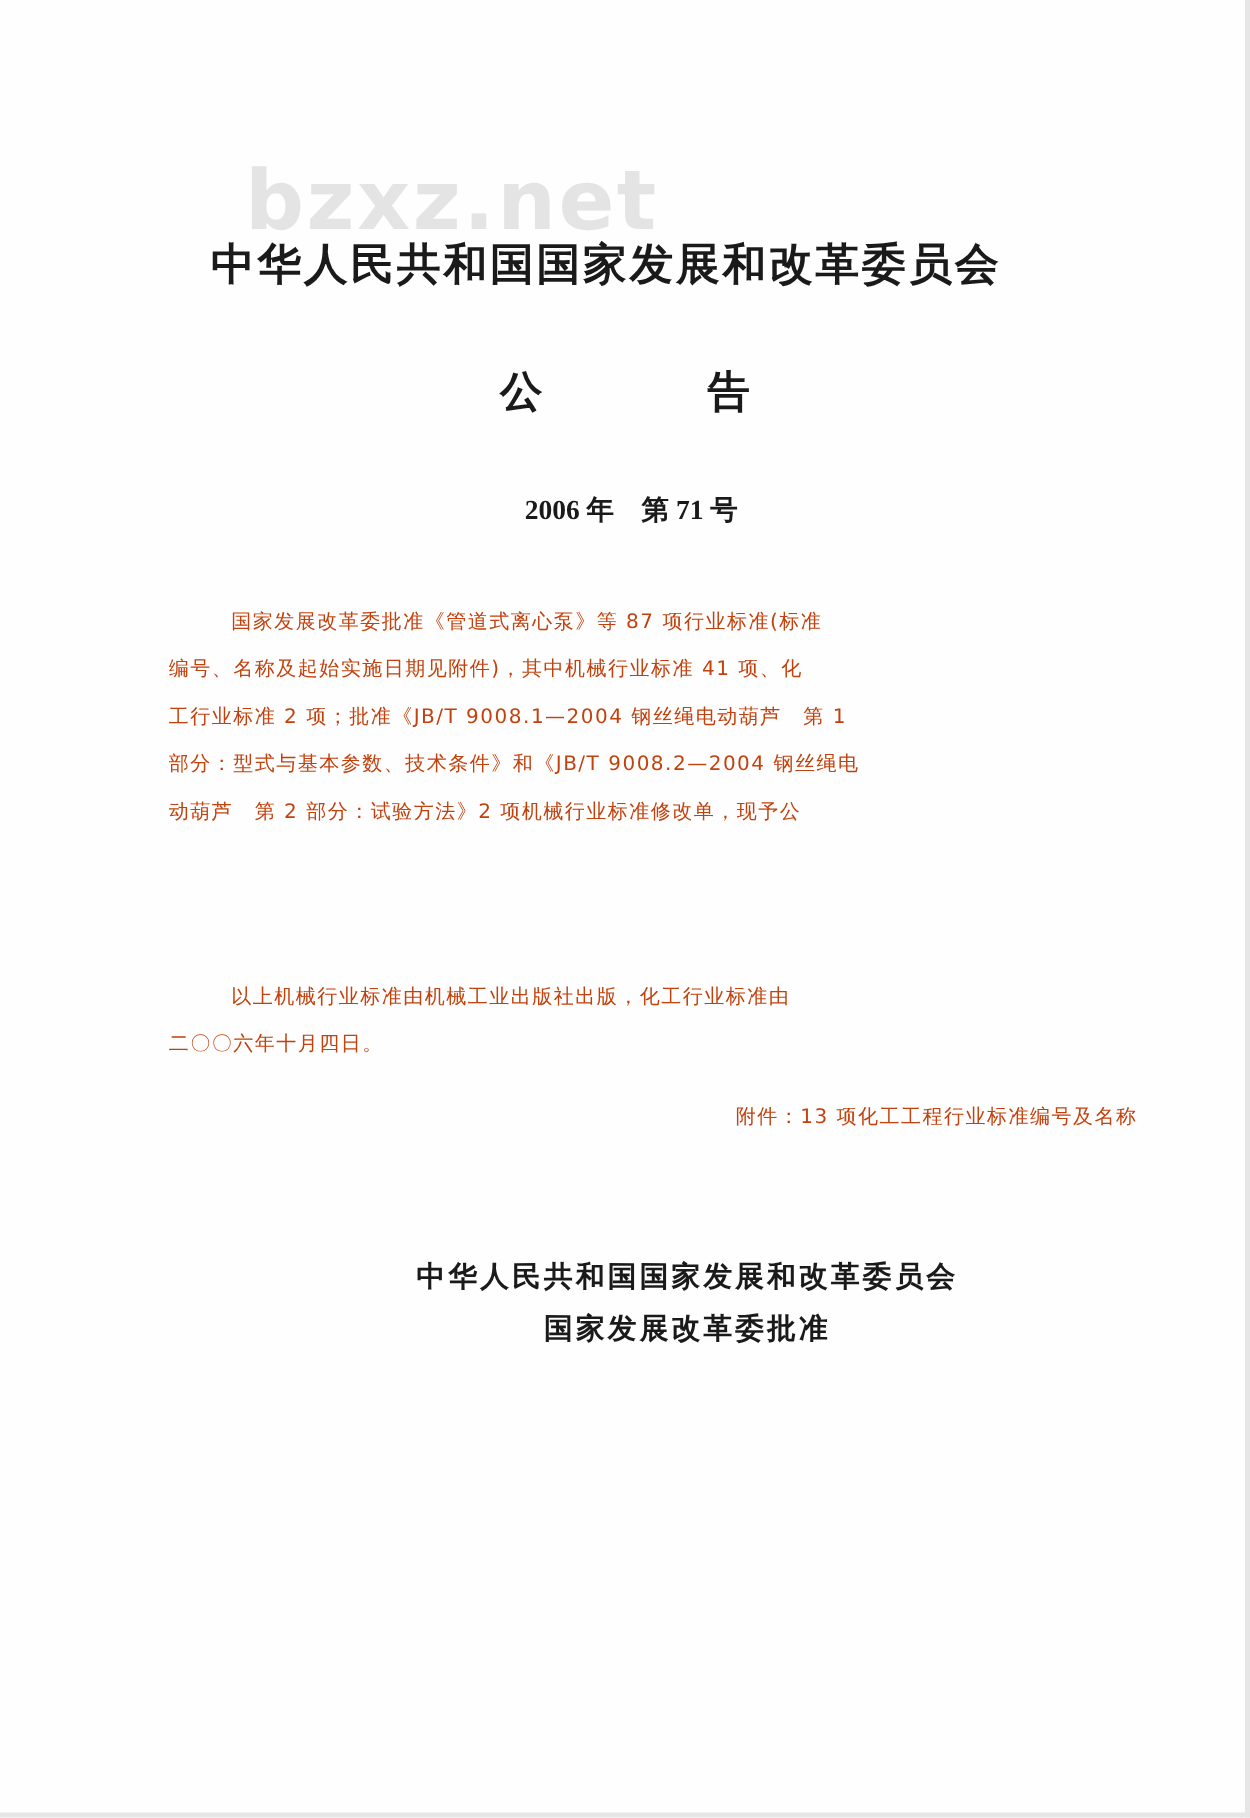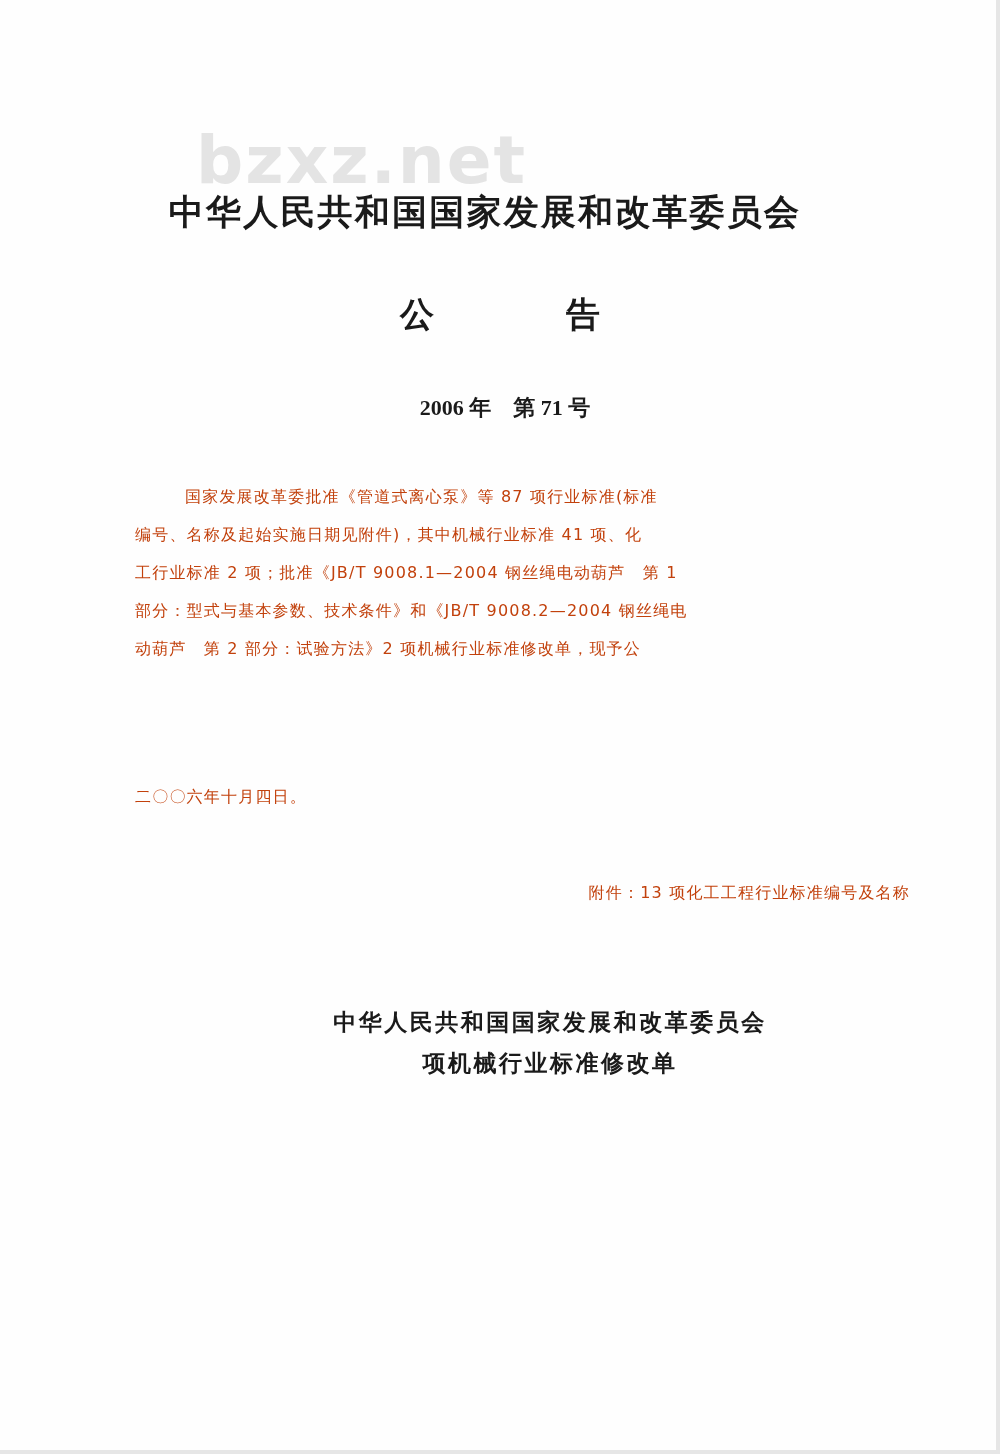--- a/index.html
+++ b/index.html
@@ -140,26 +140,27 @@
 
   <div class="body-text p1">
     <span class="line indent">国家发展改革委批准《管道式离心泵》等 87 项行业标准(标准</span>
     <span class="line">编号、名称及起始实施日期见附件)，其中机械行业标准 41 项、化</span>
     <span class="line">工行业标准 2 项；批准《JB/T 9008.1—2004 钢丝绳电动葫芦　第 1</span>
     <span class="line">部分：型式与基本参数、技术条件》和《JB/T 9008.2—2004 钢丝绳电</span>
     <span class="line">动葫芦　第 2 部分：试验方法》2 项机械行业标准修改单，现予公</span>
   </div>
 
   <div class="body-text p2">
+    <span class="line indent">以上机械行业标准由机械工业出版社出版，化工行业标准由</span>
     <span class="line">二〇〇六年十月四日。</span>
   </div>
 
   <div class="body-text p3">
     <span class="line indent">附件：13 项化工工程行业标准编号及名称</span>
   </div>
 
   <div class="sign sign-org">中华人民共和国国家发展和改革委员会</div>
-  <div class="sign sign-date">项机械行业标准修改单</div>
+  <div class="sign sign-date">国家发展改革委批准</div>
 
 </div>
 
 <div class="edge-right"></div>
 <div class="edge-bottom"></div>
 
 </body></html>

